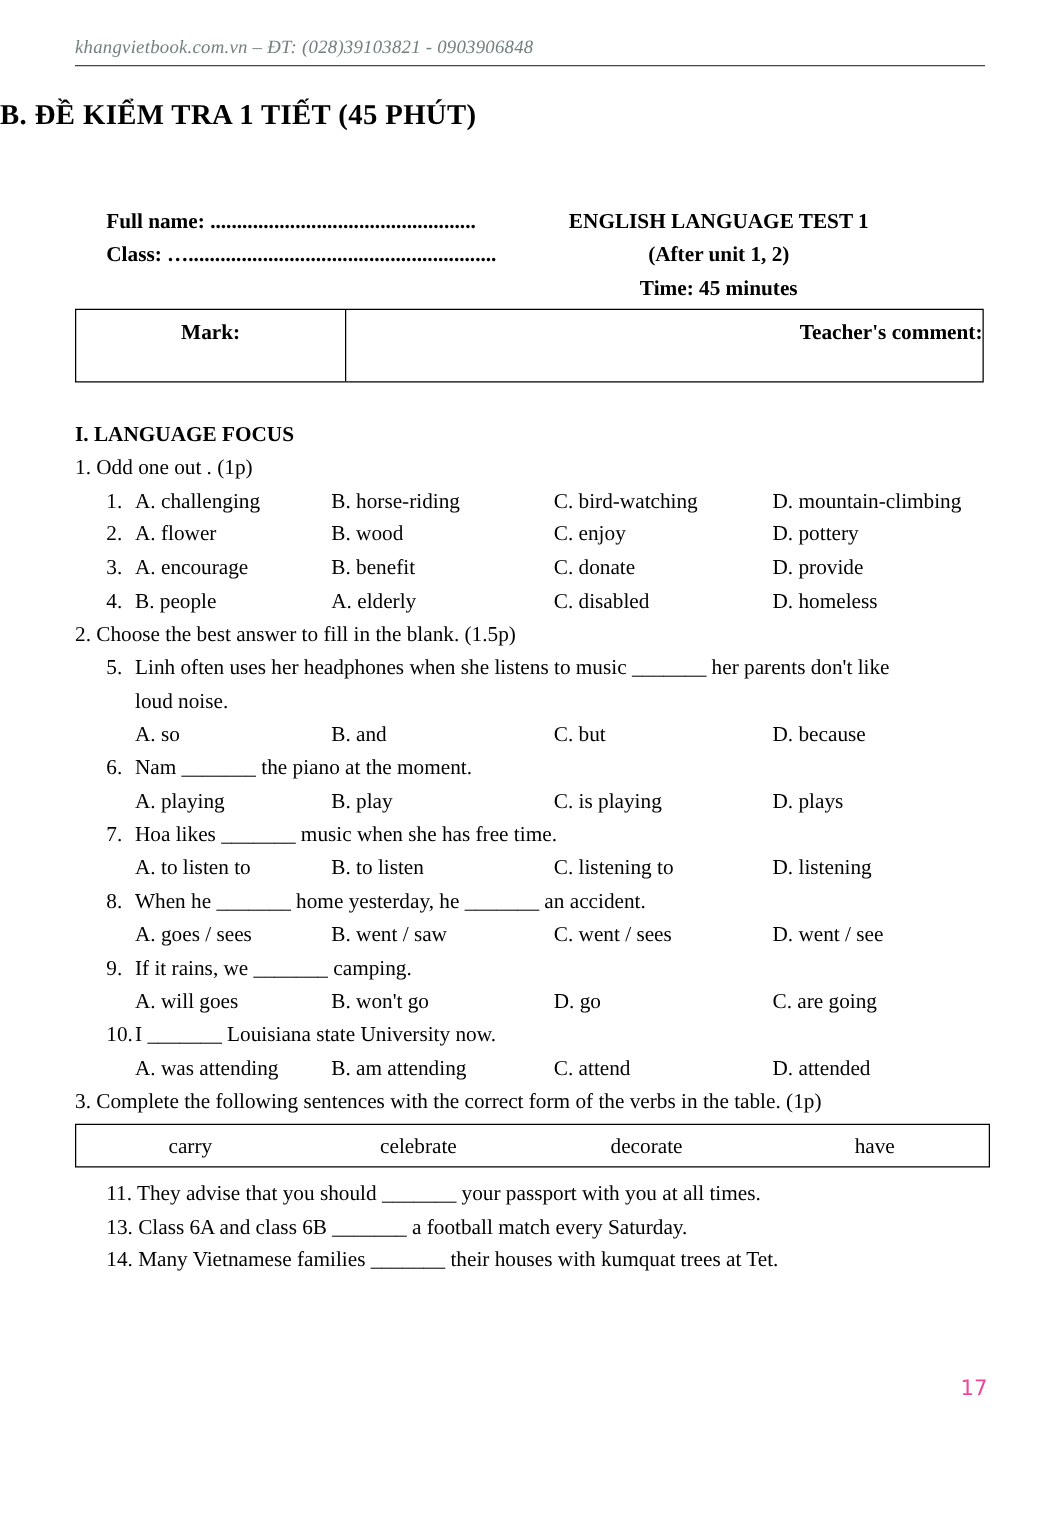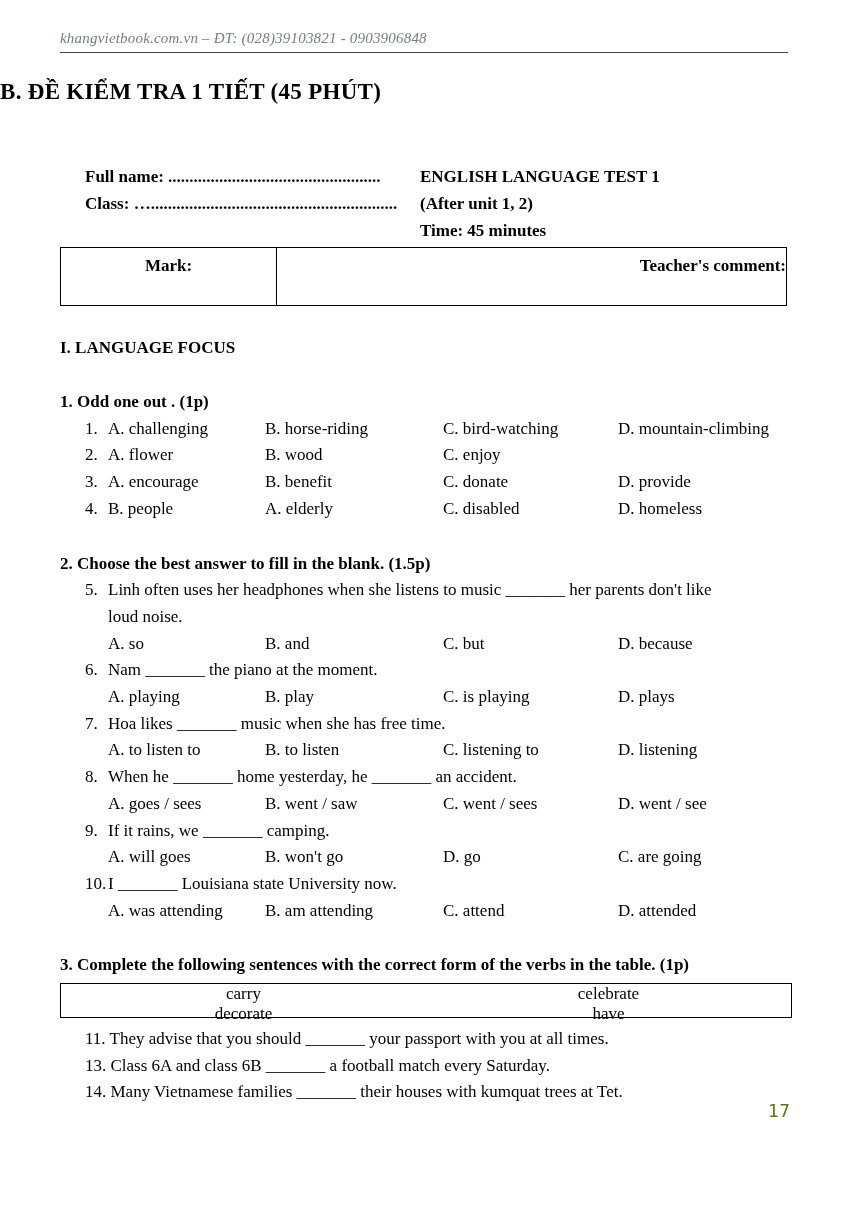--- a/index.html
+++ b/index.html
@@ -27,72 +27,72 @@
     margin-top:24px;
     text-align:left;
     font-weight:bold;
     font-size:23px;
     letter-spacing:0.3px;
     line-height:30px;
   }
   
   .info { display:flex; margin:56px 0 0 85px; }
   .info-left { width:335px; font-weight:bold; line-height:27px; }
-  .info-right { width:310px; font-weight:bold; line-height:27px; }
+  .info-right { width:310px; text-align:center; font-weight:bold; line-height:27px; }
   .info-line { white-space:nowrap; }
   
   .mark-table {
     margin:3px 60px 4px 60px;
     border:1.5px solid #000;
     display:flex;
     height:57px;
     box-sizing:content-box;
     gap:48px;
   }
   .mark-cell {
     width:215px; border-right:1.5px solid #000;
     text-align:center; font-weight:bold; padding-top:8px;
   }
   .comment-cell { flex:1; text-align:right; font-weight:bold; padding-top:8px; }
   
   .content { margin:28px 57px 0 60px; }
   .h-section { font-weight:bold; line-height:27px; }
-  .h-ex { font-weight:bold; line-height:26.7px;margin-top:28px; }
+  .h-ex { font-weight:normal; line-height:26.7px; }
   .row4 {
     display:grid;
     grid-template-columns:23px 157px 178px 175px 1fr;
     margin-left:25px;
     line-height:26.7px;
   }
   .numline {
     display:grid;
     grid-template-columns:23px 1fr;
     margin-left:25px;
     line-height:26.7px;
   }
   .contline { margin-left:48px; line-height:26.7px; }
   .plainline { margin-left:25px; line-height:26.7px; }
   .cell { white-space:nowrap; }
   
   .verb-table {
     margin:4px -2px 0 0;
     border:1.5px solid #000;
     display:grid;
-    grid-template-columns:repeat(2,1fr);
+    grid-template-columns:repeat(4,1fr);
     height:33px;
     align-items:center;
     text-align:center;
   }
   .sentences { margin-top:8px; }
   
   .page-number {
     position:absolute;
     right:57px; bottom:70px;
     font-size:17px;
-    color:#4d7c0f;
+    color:#ec4899;
     font-family:"DejaVu Sans", sans-serif;
   }
 </style>
 </head>
 <body>
 
 <div class="page">
 
   <div class="site-header">khangvietbook.com.vn – ĐT: (028)39103821 - 0903906848</div>
 
@@ -126,20 +126,21 @@
       <span class="cell">A. challenging</span>
       <span class="cell">B. horse-riding</span>
       <span class="cell">C. bird-watching</span>
       <span class="cell">D. mountain-climbing</span>
     </div>
     <div class="row4">
       <span class="cell">2.</span>
       <span class="cell">A. flower</span>
       <span class="cell">B. wood</span>
       <span class="cell">C. enjoy</span>
+      <span class="cell">D. pottery</span>
     </div>
     <div class="row4">
       <span class="cell">3.</span>
       <span class="cell">A. encourage</span>
       <span class="cell">B. benefit</span>
       <span class="cell">C. donate</span>
       <span class="cell">D. provide</span>
     </div>
     <div class="row4">
       <span class="cell">4.</span>

